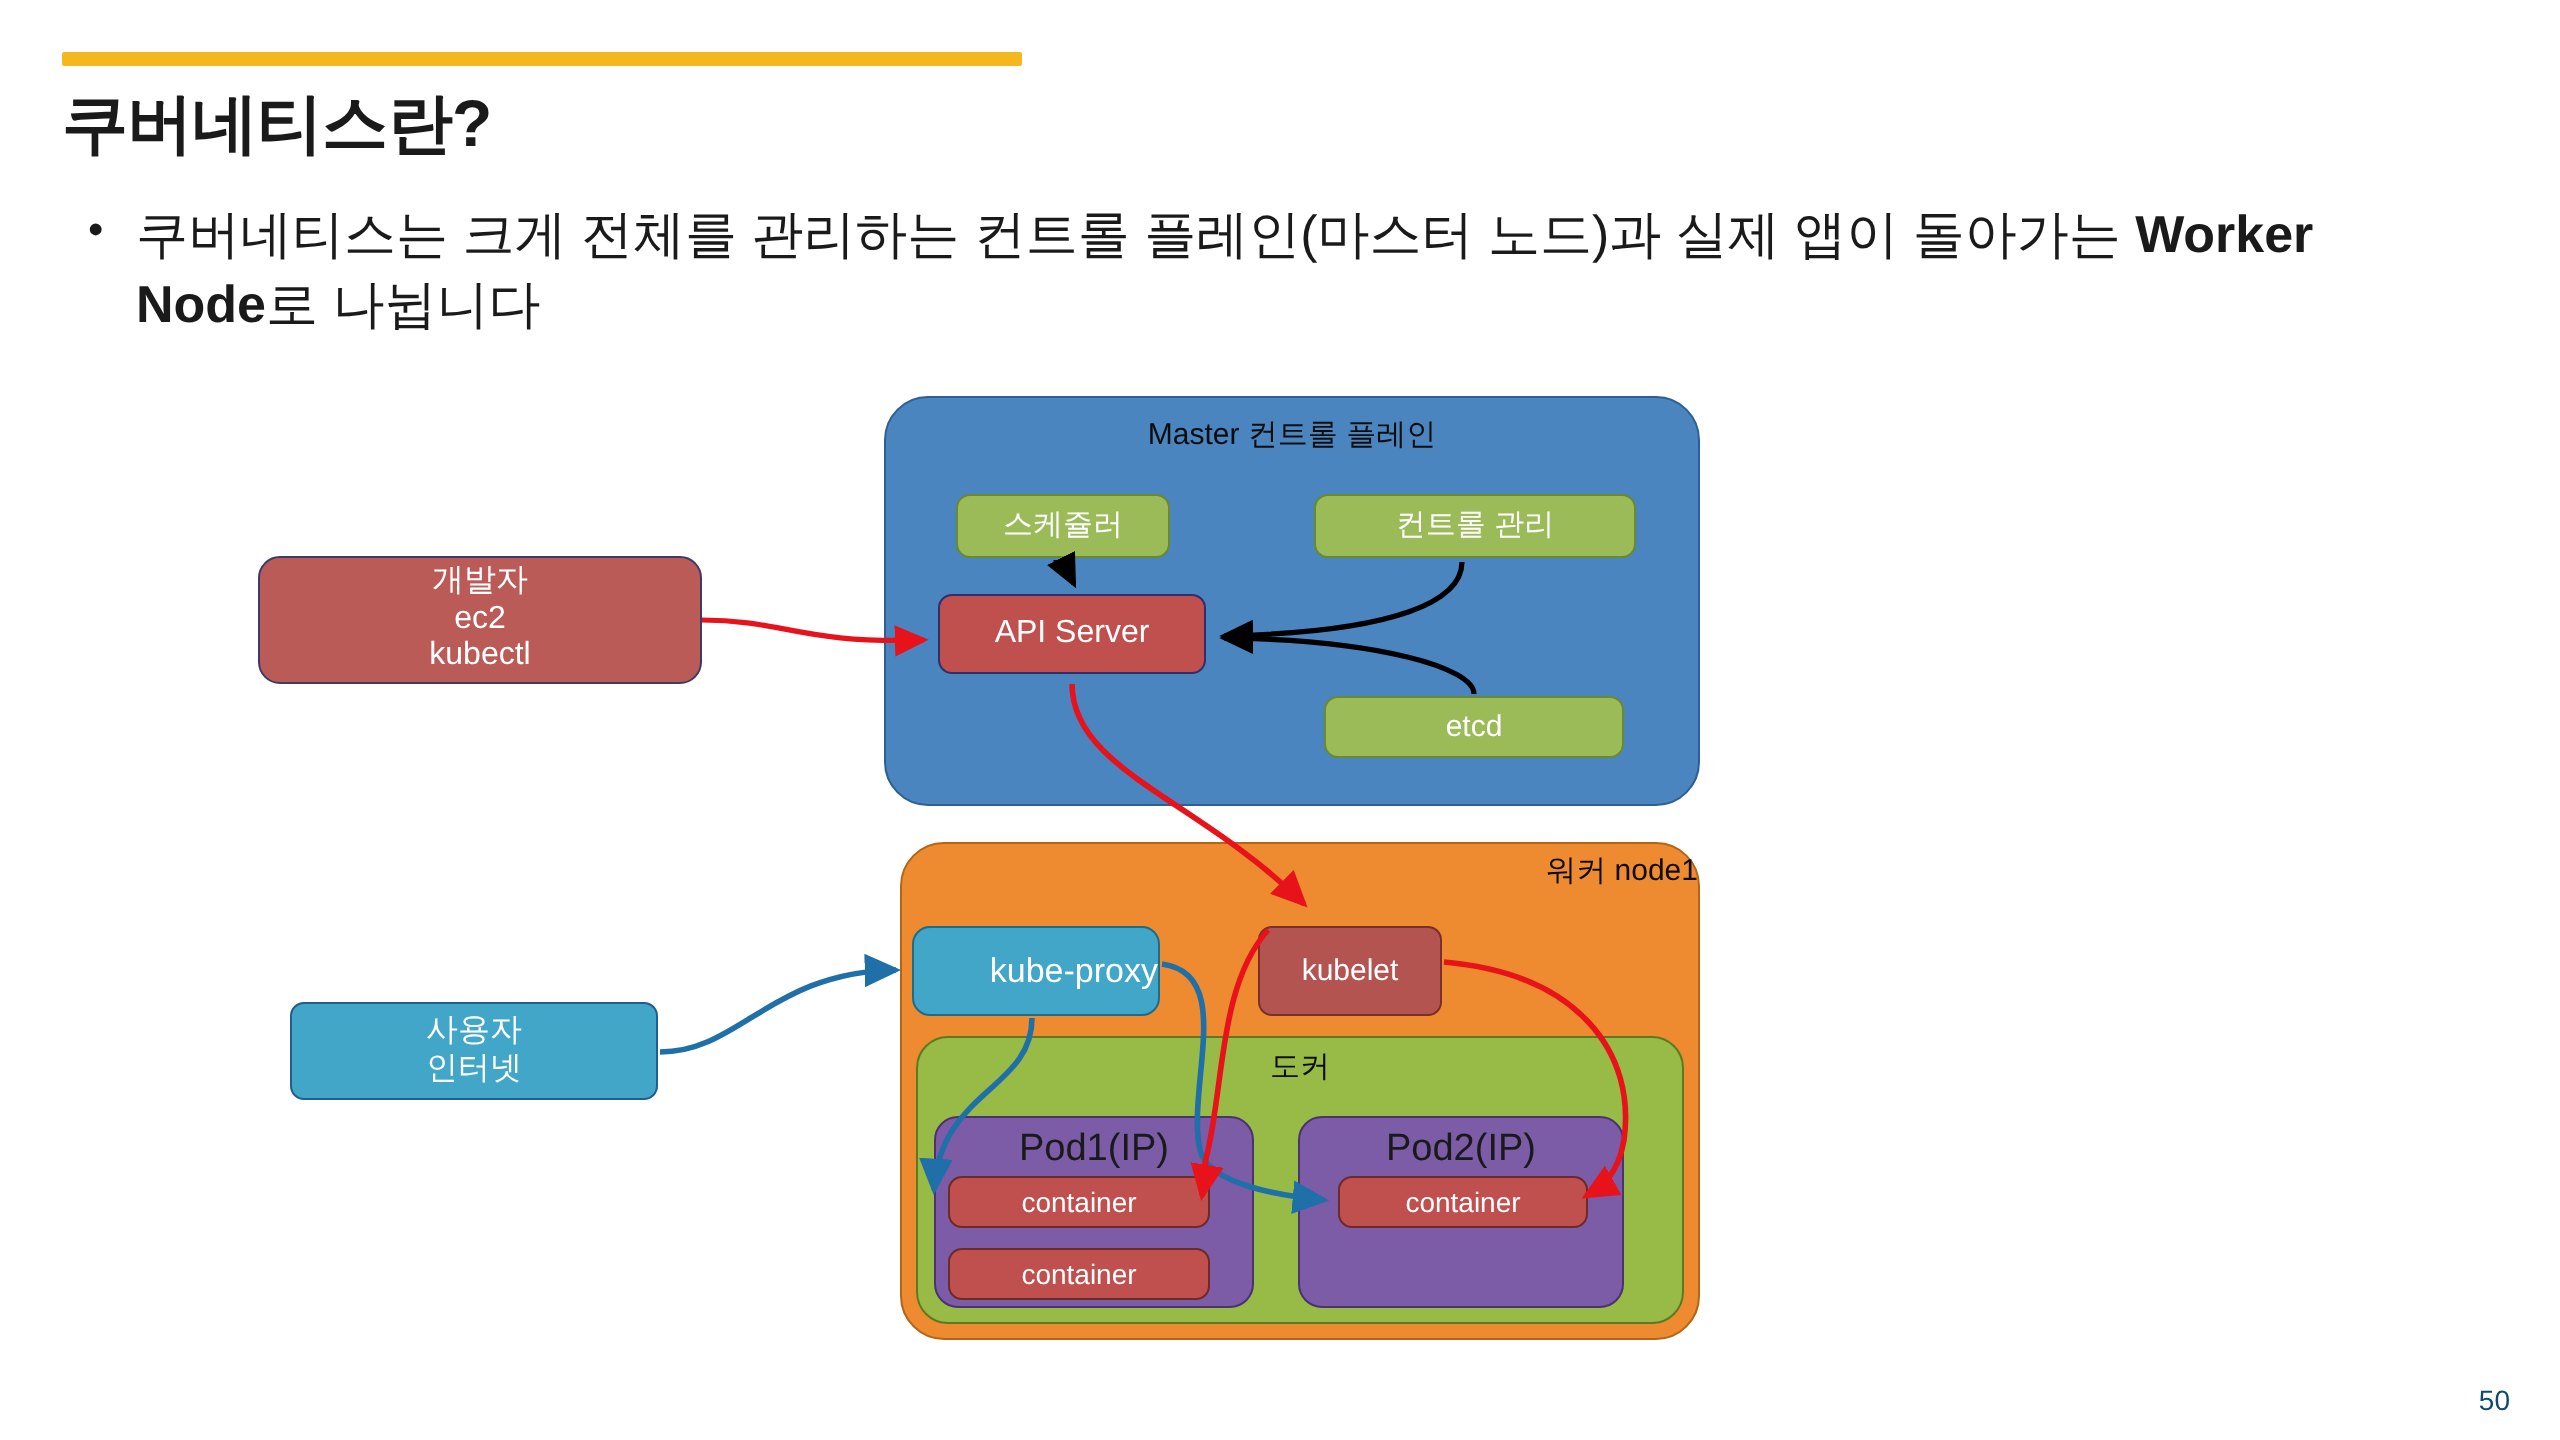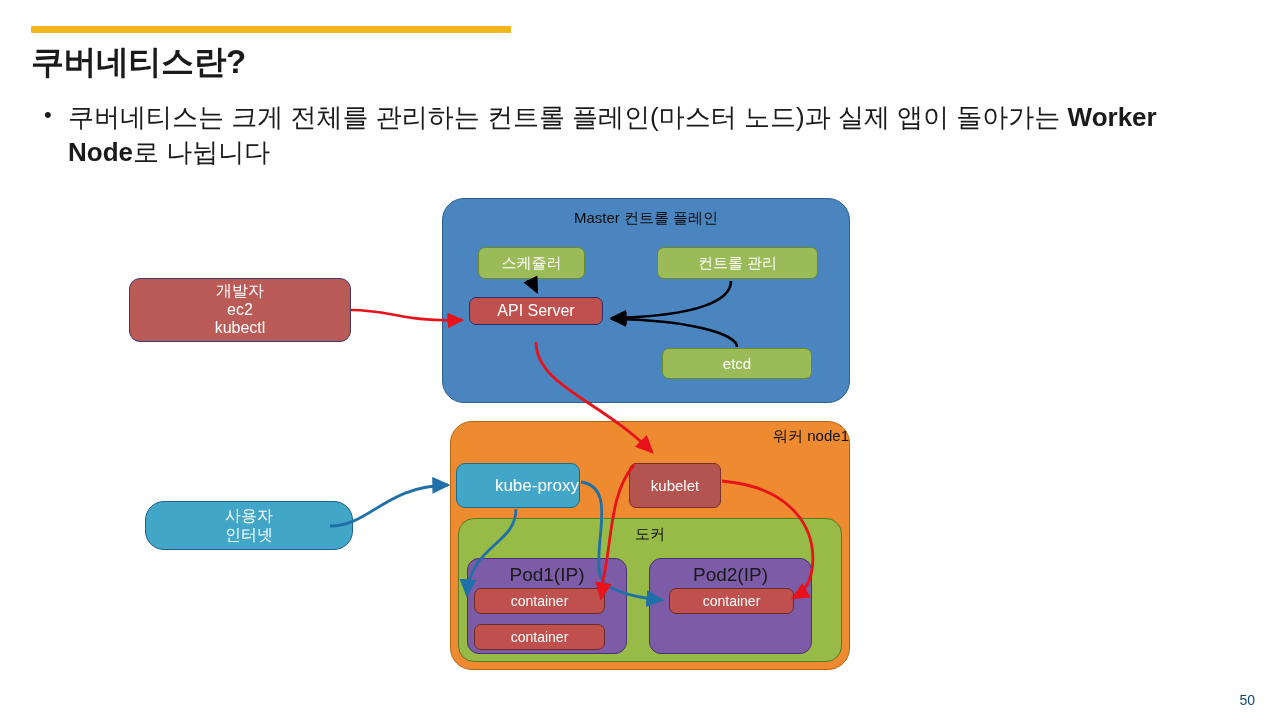--- a/index.html
+++ b/index.html
@@ -183,37 +183,37 @@
     font-size: 17px;
     justify-content: flex-end;
   }
   .n-purpleedge {
     border: 1.5px solid #2f2f6b;
   }
 
   #scheduler-box { left: 478px; top: 247px; width: 107px; height: 32px; }
   #controlmgr-box { left: 657px; top: 247px; width: 161px; height: 32px; }
   #etcd-box { left: 662px; top: 348px; width: 150px; height: 31px; }
-  #apiserver-box { left: 469px; top: 297px; width: 134px; height: 28px; font-size: 16px; }
+  #apiserver-box { left: 469px; top: 297px; width: 134px; height: 40px; font-size: 16px; }
 
   #dev-box {
     left: 129px; top: 278px;
     width: 222px; height: 64px;
     background: #BB5B57;
     border: 1.5px solid #3d3a6b;
     border-radius: 11px;
     font-size: 16px;
     flex-direction: column;
   }
   #user-box {
     left: 145px; top: 501px;
-    width: 208px; height: 49px;
+    width: 184px; height: 49px;
     background: #41A6C8;
     border: 1.5px solid #1f5e8f;
-    border-radius: 19px;
+    border-radius: 7px;
     font-size: 16px;
     flex-direction: column;
   }
 
   #kubeproxy-box { left: 456px; top: 463px; width: 124px; height: 45px; }
   #kubelet-box   { left: 629px; top: 463px; width: 92px;  height: 45px; }
 
   #c1-box { left: 474px; top: 588px; width: 131px; height: 26px; font-size: 14px; }
   #c2-box { left: 474px; top: 624px; width: 131px; height: 26px; font-size: 14px; }
   #c3-box { left: 669px; top: 588px; width: 125px; height: 26px; font-size: 14px; }

